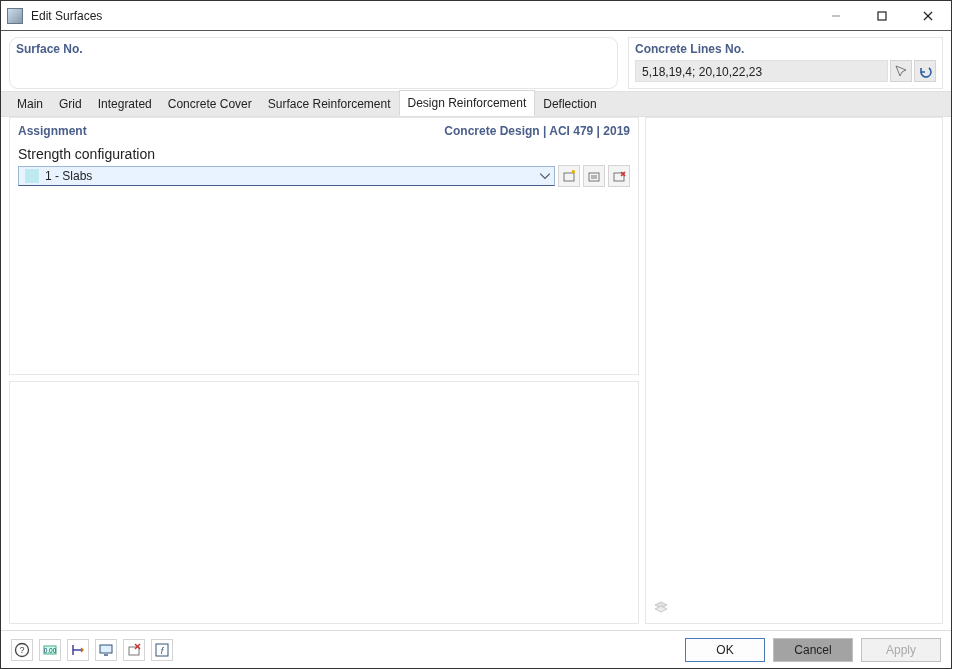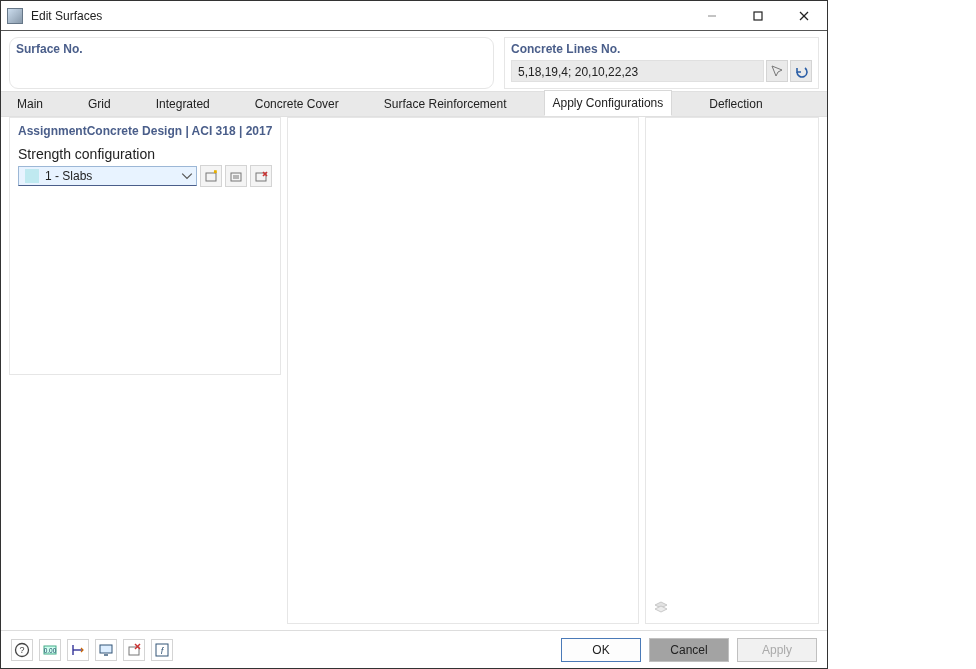--- a/index.html
+++ b/index.html
@@ -1,41 +1,41 @@
 <!DOCTYPE html>
 <html><head>
 <meta charset="utf-8">
 <style>
   * { box-sizing: border-box; }
   html, body { margin:0; padding:0; font-family: "Segoe UI", Tahoma, sans-serif; font-size:12px; background:#fff; color:#222; }
-  .window { width:828px; height:669px; border:1px solid #333; display:flex; flex-direction:column; background:#fff; }
+  .window { width:952px; height:669px; border:1px solid #333; display:flex; flex-direction:column; background:#fff; }
   
   .titlebar { height:30px; display:flex; align-items:center; border-bottom:1px solid #555; }
   .titlebar .appicon { width:16px; height:16px; margin:0 6px; background:linear-gradient(135deg,#cde,#89a); border:1px solid #678; }
   .titlebar .title { flex:1; font-size:12px; padding-left:2px; }
   .titlebar .winbtn { width:46px; height:30px; display:flex; align-items:center; justify-content:center; }
   .titlebar .winbtn svg { width:10px; height:10px; }
   
   .header-row { display:flex; gap:10px; padding:6px 8px 2px 8px; background:#fff; }
   .hdr-box { border:1px solid #e6e6e6; background:#fff; padding:4px 6px 6px 6px; flex-shrink:0; }
   .hdr-box.left { flex:1;border-radius:9px; }
   .hdr-box.right { width:315px; }
   .hdr-label { color:#4a5e8a; font-weight:600; font-size:12px; margin-bottom:4px; }
   .hdr-field { background:#eaeaea; height:22px; line-height:22px; padding:0 6px; font-size:12px; color:#222; border:1px solid #e0e0e0; }
   .hdr-right-inner { display:flex; gap:2px; align-items:center; }
   .hdr-right-inner .hdr-field { flex:1; }
   .pickbtn, .revertbtn { width:22px; height:22px; display:flex; align-items:center; justify-content:center; background:#eaeaea; border:1px solid #d4d4d4; }
   .pickbtn svg, .revertbtn svg { width:14px; height:14px; }
   
-  .tabbar { display:flex; align-items:flex-end; padding:0 8px; height:26px; background:#e9e9e9; border-top:1px solid #e0e0e0; border-bottom:1px solid #e0e0e0;gap:29px; }
+  .tabbar { display:flex; align-items:flex-end; padding:0 8px; height:26px; background:#e9e9e9; border-top:1px solid #e0e0e0; border-bottom:1px solid #e0e0e0; }
   .tab { padding:5px 8px 5px 8px; margin-right:0px; font-size:12px; color:#222; cursor:default; white-space:nowrap; }
   .tab.active { background:#fff; border:1px solid #d8d8d8; border-bottom:1px solid #fff; }
   
   .content { flex:1; display:flex; gap:6px; padding:0 8px 6px 8px; min-height:0; }
-  .left-col { width:630px; display:flex; gap:6px; }
+  .left-col { width:630px; display:flex; flex-direction:column; gap:6px; }
   .panel { border:1px solid #e6e6e6; background:#fff; }
   .panel.top { height:258px; padding:6px 8px; }
   .panel.bottom { flex:1; }
   .panel-header { display:flex; align-items:baseline; margin-bottom:8px; }
   .panel-title { color:#4a5e8a; font-weight:600; font-size:12px; flex:1; }
   .panel-subtitle { color:#4a5e8a; font-weight:600; font-size:12px; text-align:right; }
   .cfg-label { font-size:14px; margin:6px 0 3px 0; color:#222; }
   .cfg-row { display:flex; align-items:center; gap:3px; }
   .cfg-select { flex:1; height:20px; display:flex; align-items:center; background:#e8f3ff; border:1px solid #9cb7d6; border-bottom:1px solid #4a5e8a; padding-left:6px; font-size:12px; position:relative; }
   .cfg-select .swatch { width:14px; height:14px; background:#bfe9f0; margin-right:6px; }
@@ -105,30 +105,30 @@
       </div>
     </div>
   </div>
 
   <div class="tabbar">
     <div class="tab">Main</div>
     <div class="tab">Grid</div>
     <div class="tab">Integrated</div>
     <div class="tab">Concrete Cover</div>
     <div class="tab">Surface Reinforcement</div>
-    <div class="tab active">Apply Configurations</div>
+    <div class="tab active">Design Reinforcement</div>
     <div class="tab">Deflection</div>
   </div>
 
   <div class="content">
     <div class="left-col">
       <div class="panel top">
         <div class="panel-header">
           <div class="panel-title">Assignment</div>
-          <div class="panel-subtitle">Concrete Design | ACI 318 | 2017</div>
+          <div class="panel-subtitle">Concrete Design | ACI 479 | 2019</div>
         </div>
         <div class="cfg-label">Strength configuration</div>
         <div class="cfg-row">
           <div class="cfg-select">
             <span class="swatch"></span>
             <span>1 - Slabs</span>
             <span class="dd">
               <svg viewBox="0 0 10 10">
                     <path d="M1 3 L5 7 L9 3" fill="none" stroke="#555" stroke-width="1"></path>
                   </svg>

